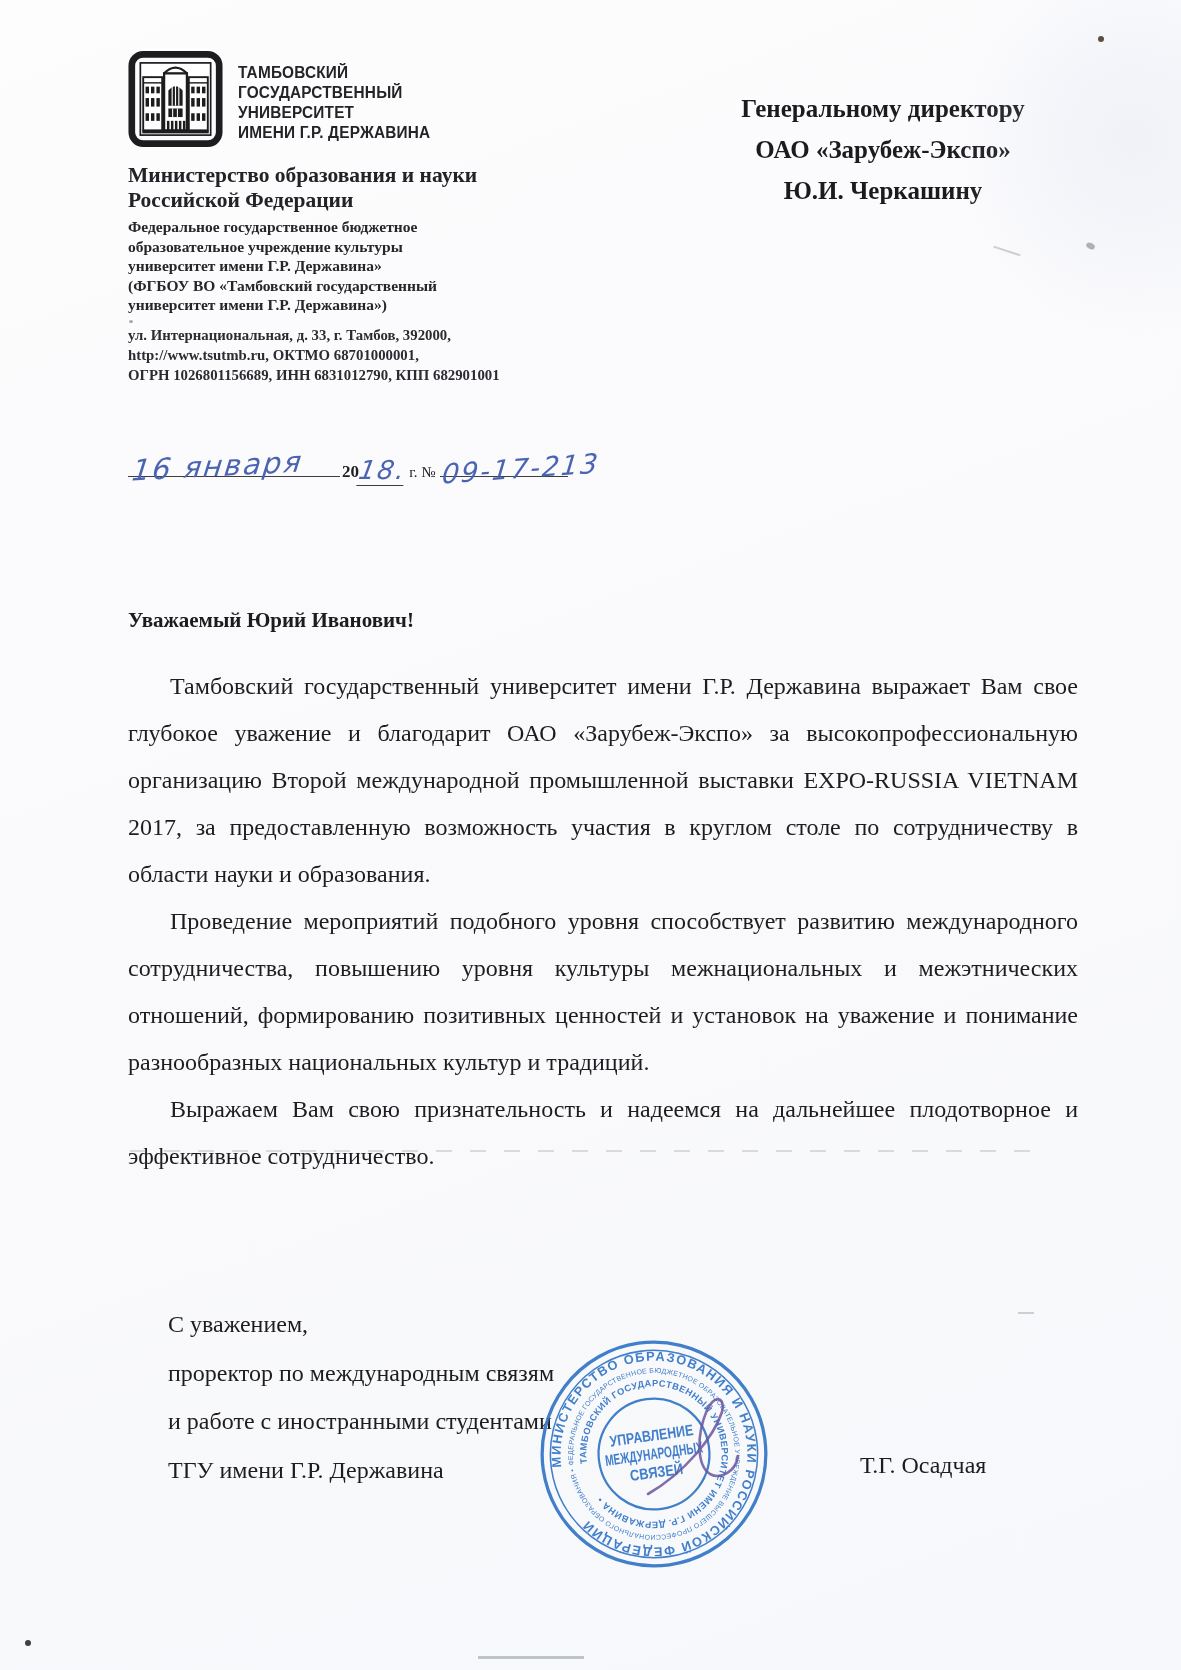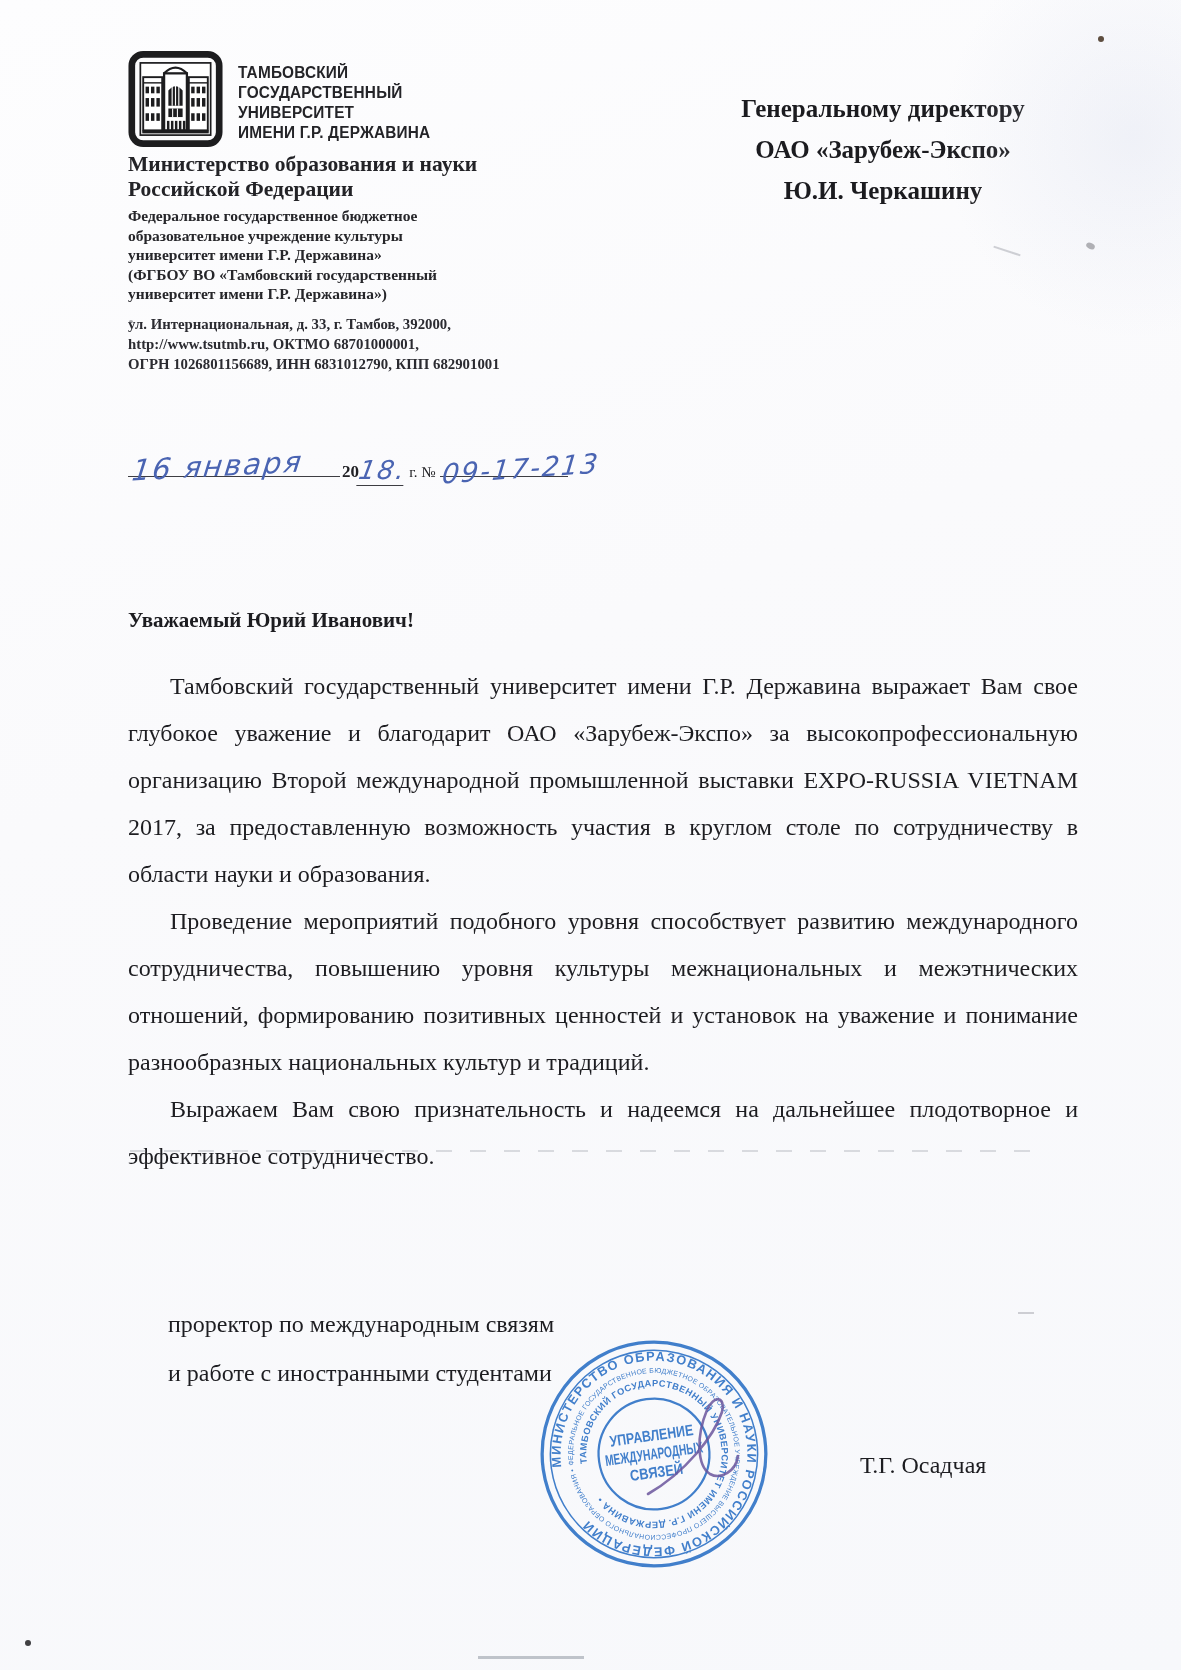--- a/index.html
+++ b/index.html
@@ -16,21 +16,21 @@
   .lh-left{position:absolute;left:128px;top:50px;width:480px;}
   .logo-row{display:flex;gap:15px;align-items:center;}
   .logo-svg{width:95px;height:98px;flex:0 0 auto;}
   .univ-name{
     padding-top:7px;
     font-family:"Liberation Sans","DejaVu Sans",sans-serif;
     font-weight:bold;font-size:16px;line-height:20px;
     color:#242428;letter-spacing:.2px;
     transform:scaleX(.96);transform-origin:left top;
   }
-  .ministry{margin-top:4px;font-weight:bold;font-size:21.5px;line-height:24.5px;color:#232327;}
+  .ministry{margin-top:15px;font-weight:bold;font-size:21.5px;line-height:24.5px;color:#232327;}
   .org{margin-top:5px;font-weight:bold;font-size:15.5px;line-height:19.5px;color:#26262a;}
   .contacts{margin-top:10px;font-weight:bold;font-size:14.8px;line-height:20px;color:#2b2b31;}
   
   .recipient{
     position:absolute;left:703px;top:88px;width:360px;
     text-align:center;font-weight:bold;font-size:25px;line-height:41px;color:#1b1b1f;
   }
   
   .ref-block{position:absolute;left:128px;top:444px;width:480px;}
   .ref-line1{position:relative;height:46px;white-space:nowrap;}
@@ -181,22 +181,24 @@
   </div>
 
   <main class="letter-main">
     <div class="salutation">Уважаемый Юрий Иванович!</div>
     <p>Тамбовский государственный университет имени Г.Р. Державина выражает Вам свое глубокое уважение и благодарит ОАО «Зарубеж-Экспо» за высокопрофессиональную организацию Второй международной промышленной выставки EXPO-RUSSIA VIETNAM 2017, за предоставленную возможность участия в круглом столе по сотрудничеству в области науки и образования.</p>
     <p>Проведение мероприятий подобного уровня способствует развитию международного сотрудничества, повышению уровня культуры межнациональных и межэтнических отношений, формированию позитивных ценностей и установок на уважение и понимание разнообразных национальных культур и традиций.</p>
     <p>Выражаем Вам свою признательность и надеемся на дальнейшее плодотворное и эффективное сотрудничество.</p>
   </main>
 
   <div class="closing">
+    <div>С уважением,</div>
     <div>проректор по международным связям</div>
     <div>и работе с иностранными студентами</div>
+    <div>ТГУ имени Г.Р. Державина</div>
   </div>
   <div class="signee">Т.Г. Осадчая</div>
 
   <div class="stamp">
     <svg viewBox="0 0 230 230" aria-hidden="true">
       <defs>
         <path id="sp-outer" d="M 24 115 A 91 91 0 1 1 206 115 A 91 91 0 1 1 24 115"></path>
         <path id="sp-mid" d="M 36 115 A 79 79 0 1 1 194 115 A 79 79 0 1 1 36 115"></path>
         <path id="sp-inner" d="M 49 115 A 66 66 0 1 1 181 115 A 66 66 0 1 1 49 115"></path>
       </defs>

